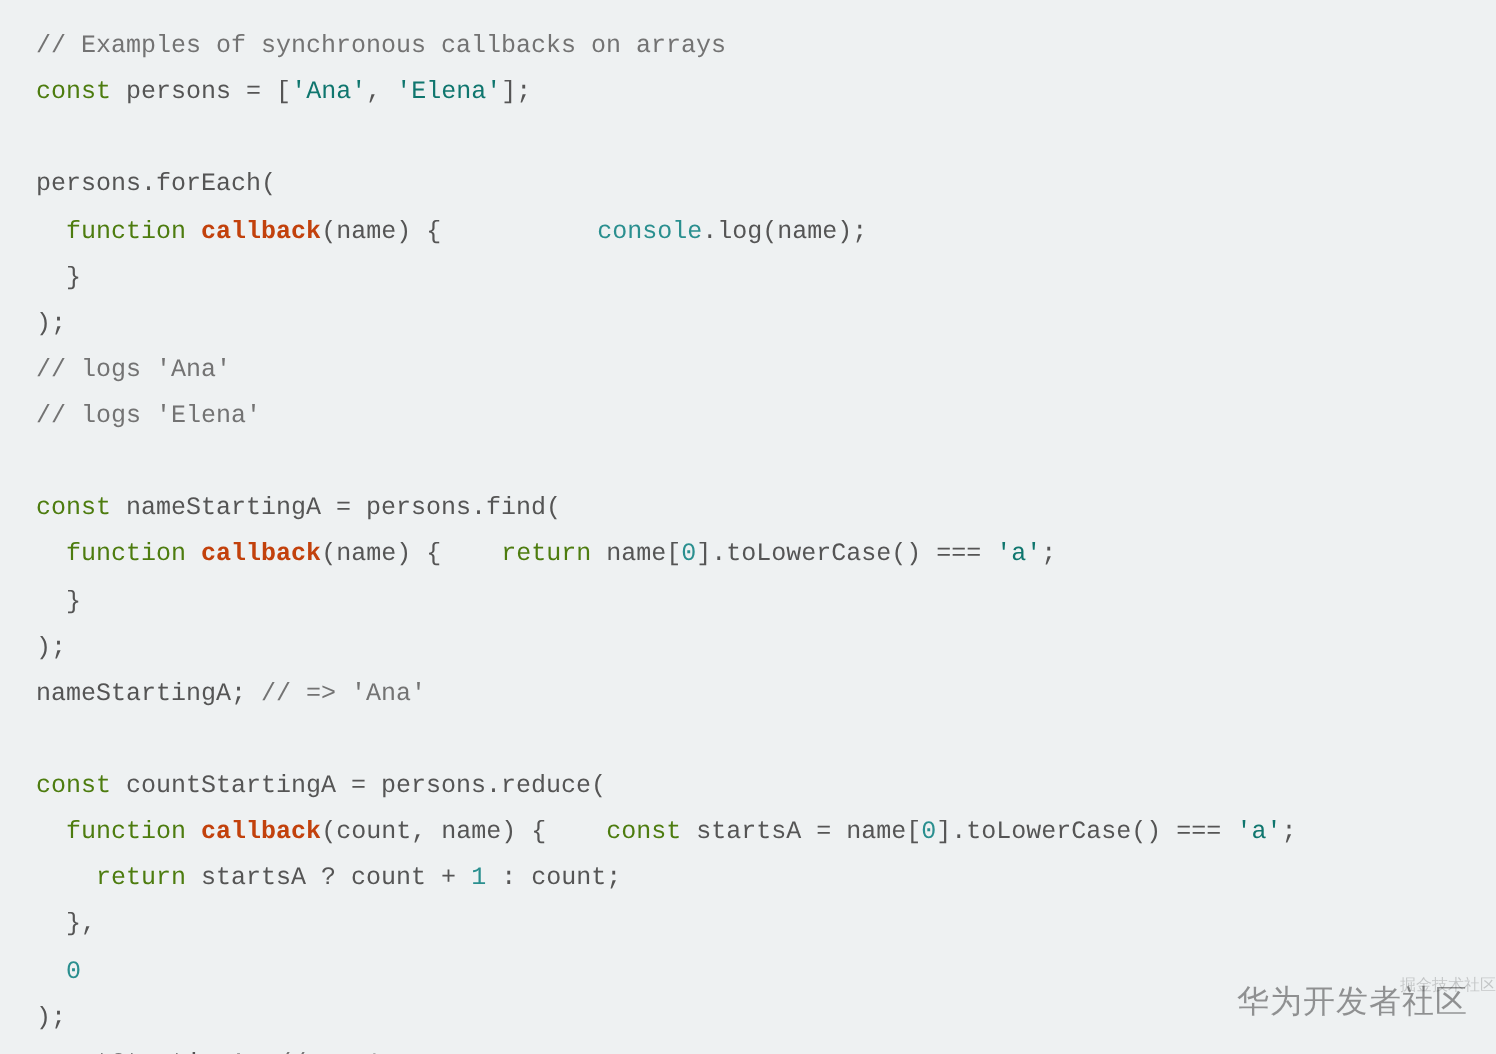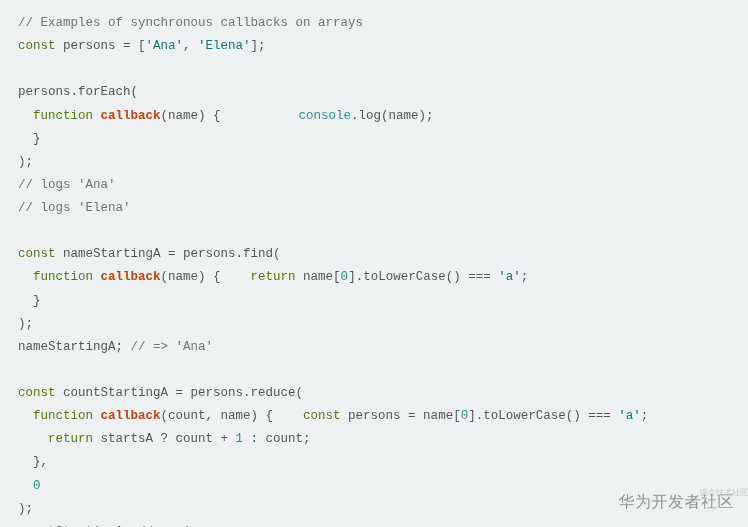--- a/index.html
+++ b/index.html
@@ -56,21 +56,21 @@
 <span class="comment">// logs 'Ana'</span>
 <span class="comment">// logs 'Elena'</span>
 
 <span class="keyword">const</span><span> nameStartingA = persons.find(</span>
   <span class="keyword">function</span> <span class="callback">callback</span><span>(name) {    </span><span class="keyword">return</span><span> name[</span><span class="number">0</span><span>].toLowerCase() === </span><span class="string">'a'</span><span>;</span>
 <span>  }</span>
 <span>);</span>
 <span>nameStartingA; </span><span class="comment">// =&gt; 'Ana'</span>
 
 <span class="keyword">const</span><span> countStartingA = persons.reduce(</span>
-  <span class="keyword">function</span> <span class="callback">callback</span><span>(count, name) {    </span><span class="keyword">const</span><span> persons = name[</span><span class="number">0</span><span>].toLowerCase() === </span><span class="string">'a'</span><span>;</span>
+  <span class="keyword">function</span> <span class="callback">callback</span><span>(count, name) {    </span><span class="keyword">const</span><span> startsA = name[</span><span class="number">0</span><span>].toLowerCase() === </span><span class="string">'a'</span><span>;</span>
     <span class="keyword">return</span><span> startsA ? count + </span><span class="number">1</span><span> : count;</span>
 <span>  },</span>
   <span class="number">0</span>
 <span>);</span>
 <span>countStartingA; </span><span class="comment">// =&gt; 1</span></pre>
 
 <div class="watermark-sub">掘金技术社区</div>
 <div class="watermark">华为开发者社区</div>
 
 </body></html>

